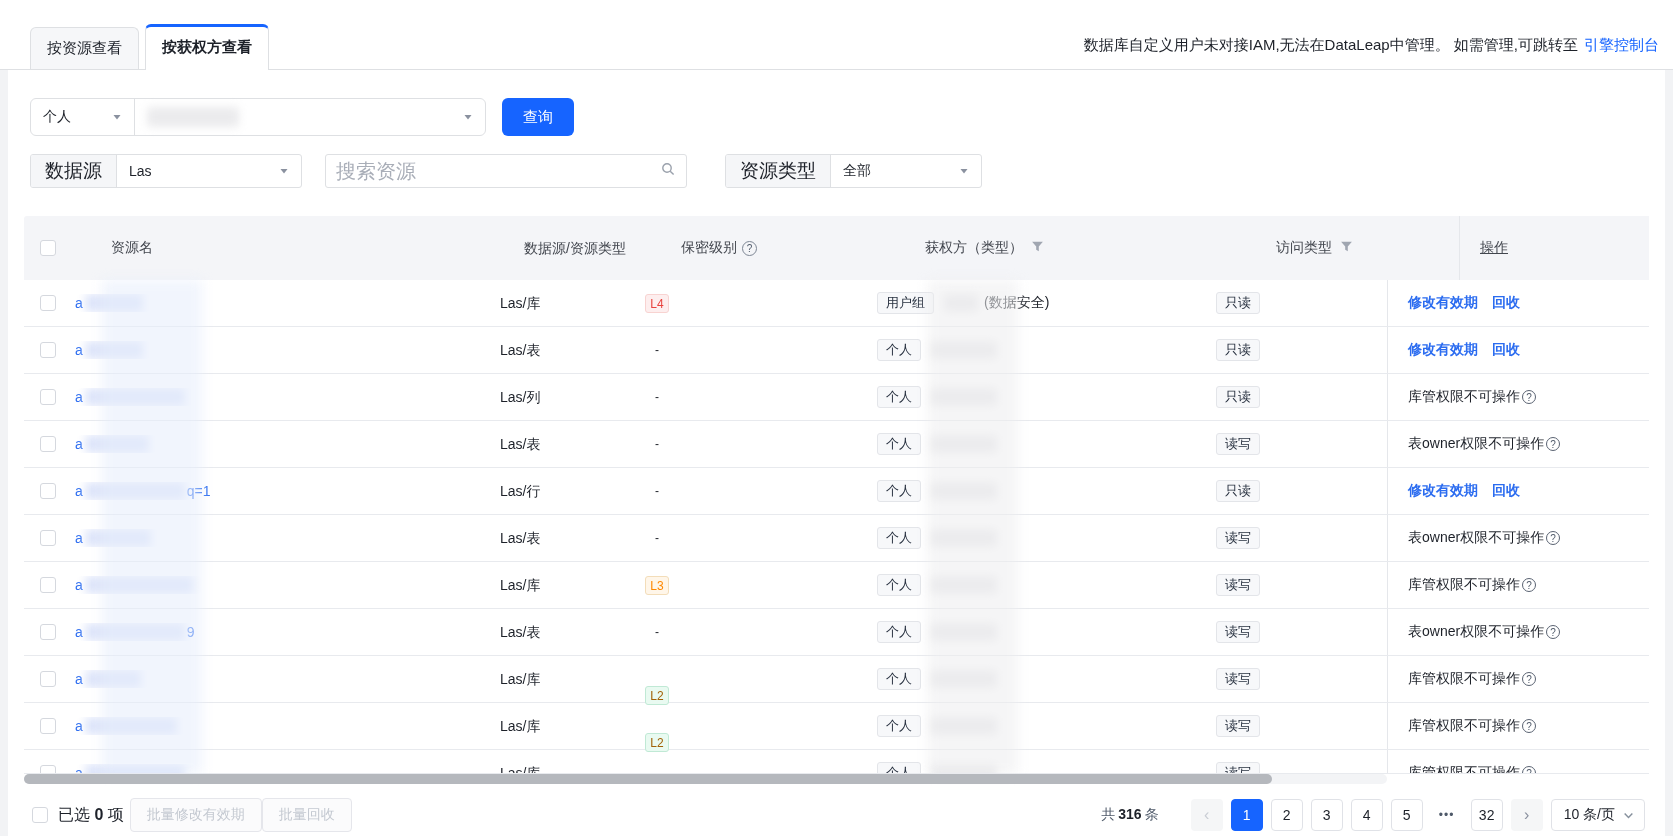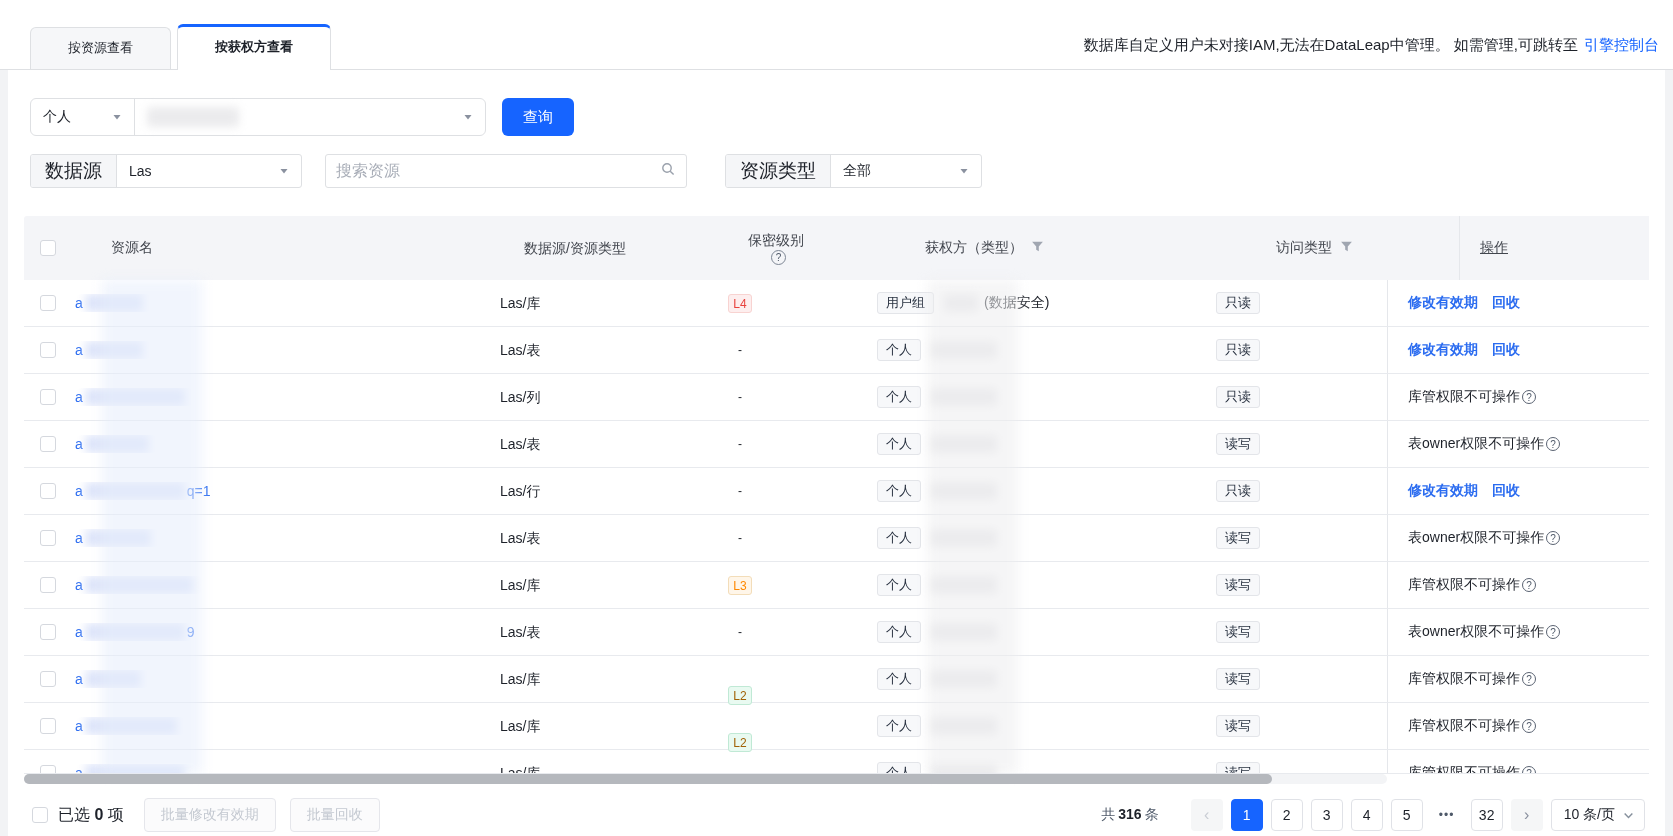--- a/index.html
+++ b/index.html
@@ -3,21 +3,21 @@
 <meta charset="utf-8">
 <style>
   * { margin:0; padding:0; box-sizing:border-box; }
   html,body { width:1673px; height:836px; overflow:hidden; background:#f2f3f5;
     font-family:"Liberation Sans","DejaVu Sans",sans-serif; color:#1d2129; }
 
   
   .topbar { height:70px; background:#fff; border-bottom:1px solid #dee0e3;
     display:flex; justify-content:space-between; align-items:flex-end; padding:0 14px 0 30px; }
   .tabs { display:flex; align-items:flex-end; }
-  .tab { height:42px; line-height:40px; padding:0 37px; font-size:13px; background:#f6f7f9;
+  .tab { height:42px; line-height:40px; padding:0 16px; font-size:15px; background:#f6f7f9;
     border:1px solid #dee0e3; border-bottom:none; border-radius:6px 6px 0 0; margin-right:6px;
     cursor:pointer; color:#1d2129; }
   .tab.active { background:#fff; height:45px; line-height:40px; font-weight:bold;
     border-top:3px solid #1664ff; position:relative; }
   .tab.active::after { content:""; position:absolute; left:0; right:0; bottom:-1px; height:2px; background:#fff; }
   .notice { font-size:15px; margin-bottom:14px; color:#1d2129; white-space:nowrap; }
   .notice a { color:#1664ff; text-decoration:none; margin-left:6px; cursor:pointer; }
 
   
   .page { margin:0 8px; background:#fff; height:766px; padding:28px 16px 0; }
@@ -32,34 +32,34 @@
     border:none; border-radius:6px; cursor:pointer; }
 
   
   .frow2 { display:flex; align-items:center; margin-top:18px; margin-left:6px; }
   .lsel { display:flex; height:34px; border:1px solid #dee0e3; border-radius:3px; overflow:hidden; background:#fff; }
   .lsel .lab { background:#f5f6f8; display:flex; align-items:center; padding:0 14px; font-size:19px;
     border-right:1px solid #dee0e3; color:#1d2129; }
   .lsel .val { display:flex; align-items:center; justify-content:space-between; font-size:14px; cursor:pointer; padding:0 12px; }
   .searchbox { display:flex; align-items:center; height:34px; width:362px; border:1px solid #dee0e3;
     border-radius:3px; margin-left:23px; padding:0 10px; background:#fff; }
-  .searchbox input { flex:1; border:none; outline:none; font-size:16px; color:#ef4444;
+  .searchbox input { flex:1; border:none; outline:none; font-size:20px; color:#ef4444;
     font-family:inherit; background:transparent; }
   .searchbox input::placeholder { color:#a9aeb8; }
   .gap38 { width:38px; }
 
   
   .table { margin-top:28px; font-size:14px; }
   .tr { display:flex; align-items:center; height:47px; border-bottom:1px solid #e8eaee; background:#fff; }
   .thead { display:flex; align-items:center; height:64px; background:#f4f5f8; border-radius:3px 3px 0 0; color:#42464e;gap:12px; }
   .td { display:flex; align-items:center; }
   .col-check { width:48px; padding-left:16px; }
   .col-name { width:428px; padding-left:3px; overflow:hidden; }
   .col-type { width:145px; padding-right:16px; line-height:20px; }
-  .col-level { width:190px;flex-direction:column; }
+  .col-level { width:190px; }
   .col-grantee { width:365px; padding-left:42px; }
   .col-access { width:187px; padding-left:16px; }
   .col-action { flex:1; padding-left:20px; border-left:1px solid #e5e7eb; align-self:stretch; display:flex; align-items:center; }
   .thead .col-action { background:#f4f5f8;text-decoration:underline; }
   .checkbox { width:16px; height:16px; border:1px solid #d5d8de; border-radius:3px; background:#fff;
     display:inline-block; cursor:pointer; flex:none; }
   .funnel { margin-left:8px; cursor:pointer; }
   .qm { display:inline-flex; width:15px; height:15px; border:1px solid #7d8694; border-radius:50%;
     font-size:10px; align-items:center; justify-content:center; color:#4e5969; margin-left:5px; flex:none; }
   .res-link { color:#2b6cf0; text-decoration:none; display:flex; align-items:center; cursor:pointer; white-space:nowrap; }
@@ -83,21 +83,21 @@
   .strip-name { left:78px; width:100px; background:rgba(229,236,252,.55); }
   .strip-grantee { left:904px; width:90px; background:rgba(236,236,238,.55); }
   .partial-clip { height:24px; overflow:hidden; border-bottom:1px solid #e8eaee; }
   .hscroll { height:10px; width:1363px; margin-top:0; background:#f3f4f6; border-radius:5px; position:relative; }
   .hscroll .thumb { position:absolute; left:0; top:0; height:10px; width:1248px; background:#b5b8bd; border-radius:5px; cursor:grab; }
 
   
   .footer { display:flex; align-items:center; justify-content:space-between; margin-top:8px; height:46px; padding:0 4px 0 8px; }
   .f-left { display:flex; align-items:center; }
   .f-left .sel-txt { font-size:16px; margin:0 6px 0 10px; }
-  .btn-dis { height:34px; padding:0 16px; margin-left:14px; background:#fbfbfc; border:1px solid #e5e6eb;
+  .btn-dis { height:34px; padding:0 16px; background:#fbfbfc; border:1px solid #e5e6eb;
     border-radius:4px; color:#c4c9d1; font-size:14px; cursor:not-allowed; font-family:inherit; }
   .f-right { display:flex; align-items:center; }
   .total { font-size:14px; color:#4e5969; margin-right:24px; }
   .total b { color:#1d2129; margin:0 3px; }
   .pg, .pg-nav { min-width:32px; height:32px; display:flex; align-items:center; justify-content:center;
     border-radius:4px; font-size:14px; margin-left:8px; cursor:pointer; background:#fff; border:1px solid #e0e2e7; color:#1d2129; }
   .pg.active { background:#1664ff; border-color:#1664ff; color:#fff; }
   .pg.dots { border:none; background:transparent; letter-spacing:1px; color:#4e5969; font-size:12px; }
   .pg-nav { background:#f5f6f7; border:none; color:#8a919f; font-size:16px; }
   .pg-nav.disabled { color:#c9cdd4; cursor:default; }

